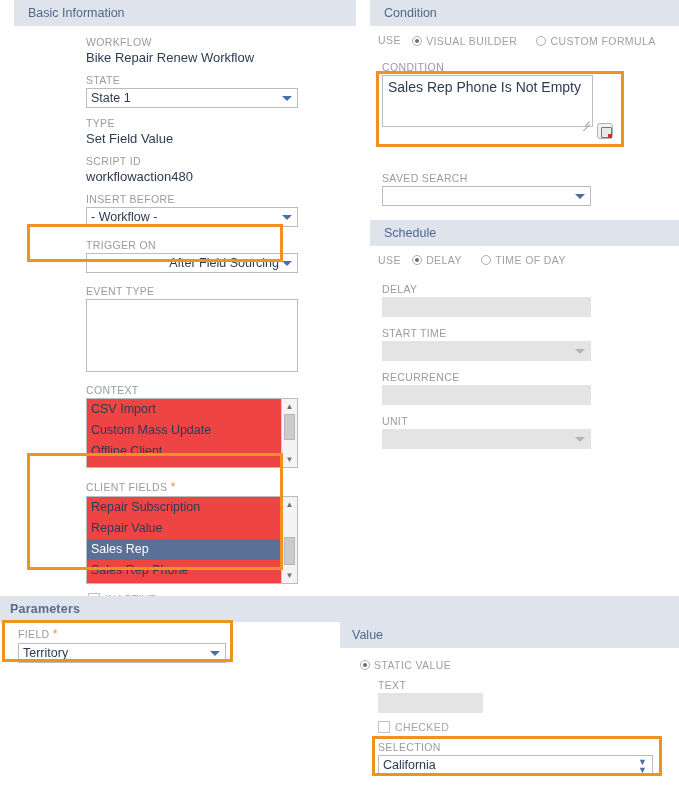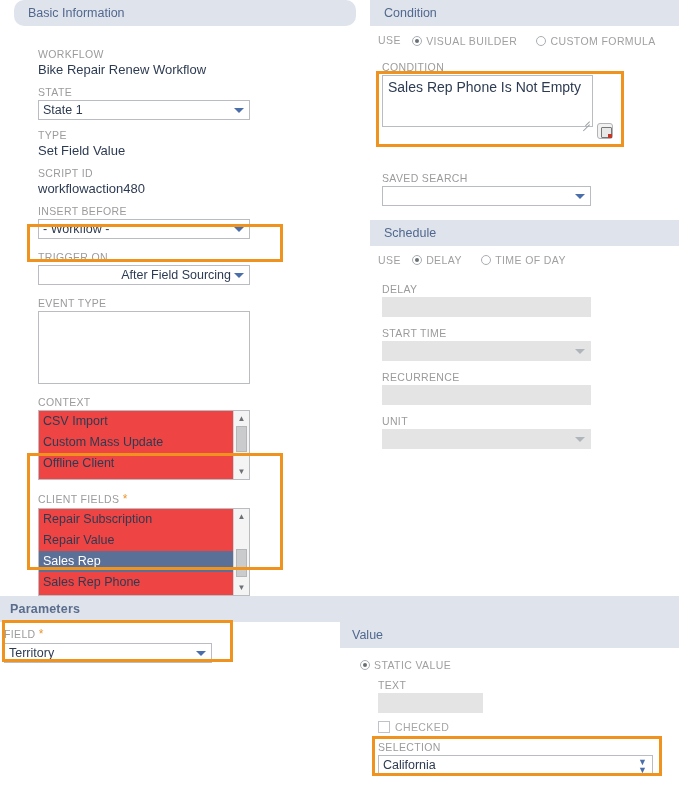--- a/index.html
+++ b/index.html
@@ -189,23 +189,23 @@
     width:4px;height:4px;background:#c0392b;
   }
 
   .abs { position:absolute; }
 </style>
 </head>
 <body>
 
 <div class="col-left">
 
-  <div class="sec-head" style="width:342px;margin-left:14px;border-radius:10px;">Basic Information</div>
-
-  <div class="fieldwrap" style="padding-top:22px;">
+  <div class="sec-head" style="width:342px;margin-left:14px;">Basic Information</div>
+
+  <div class="fieldwrap" style="padding-top:10px;margin-left:48px;">
 
     <div class="lbl">WORKFLOW</div>
     <div class="val-static">Bike Repair Renew Workflow</div>
 
     <div class="lbl">STATE</div>
     <div class="sel" style="width:212px;margin-bottom:9px;">
       <span>State 1</span>
       <span class="caret"></span>
     </div>
 
@@ -338,21 +338,21 @@
   </div>
 </div>
 
 <span class="mini-btn abs" style="left:597px;top:123px;">
   <span class="g"></span>
 </span>
 
 <div class="abs" style="left:0;top:596px;width:679px;">
   <div class="sec-head bold" style="width:679px;padding-left:10px;">Parameters</div>
 
-  <div class="abs" style="left:4px;top:31px;">
+  <div class="abs" style="left:18px;top:31px;">
     <div class="lbl">
       <span>FIELD</span>
       <span class="req">*</span>
     </div>
     <div class="sel" style="width:208px;">
       <span>Territory</span>
       <span class="caret"></span>
     </div>
   </div>
 </div>

